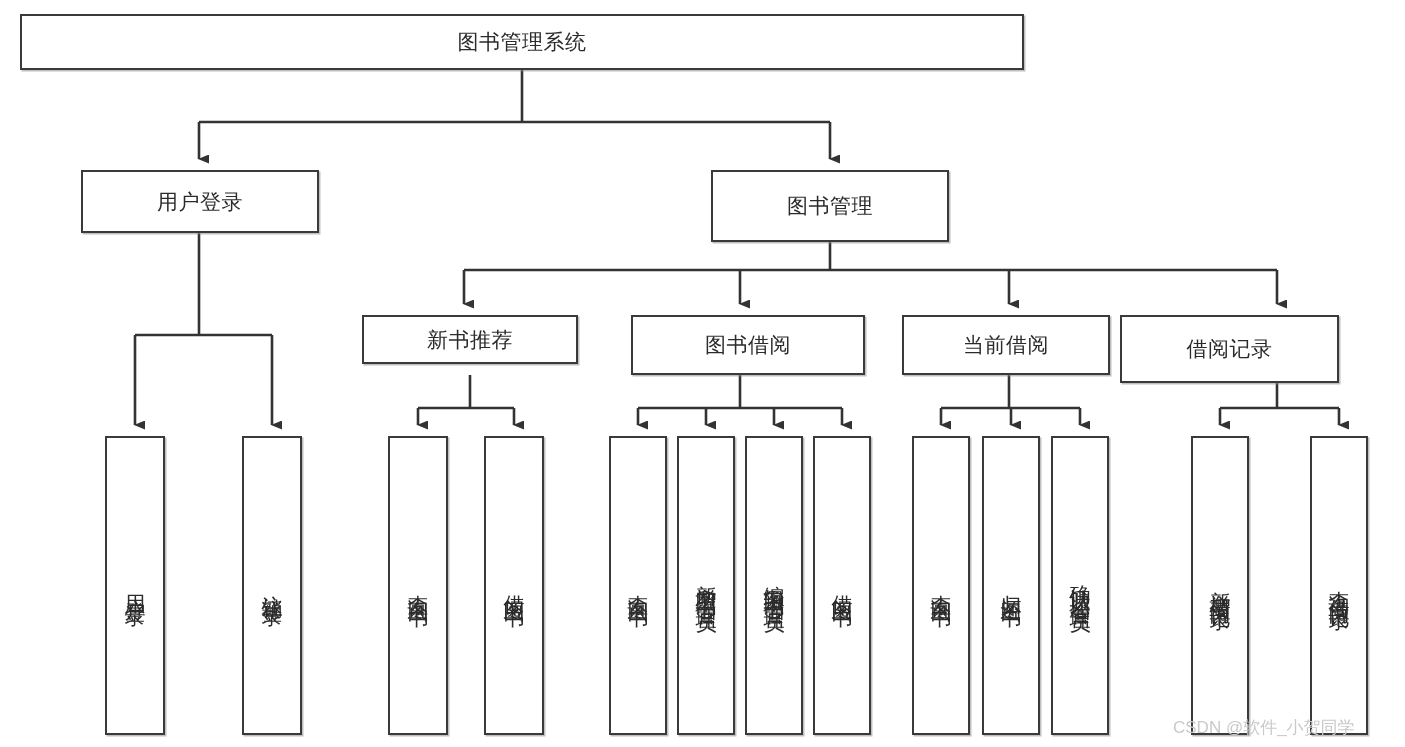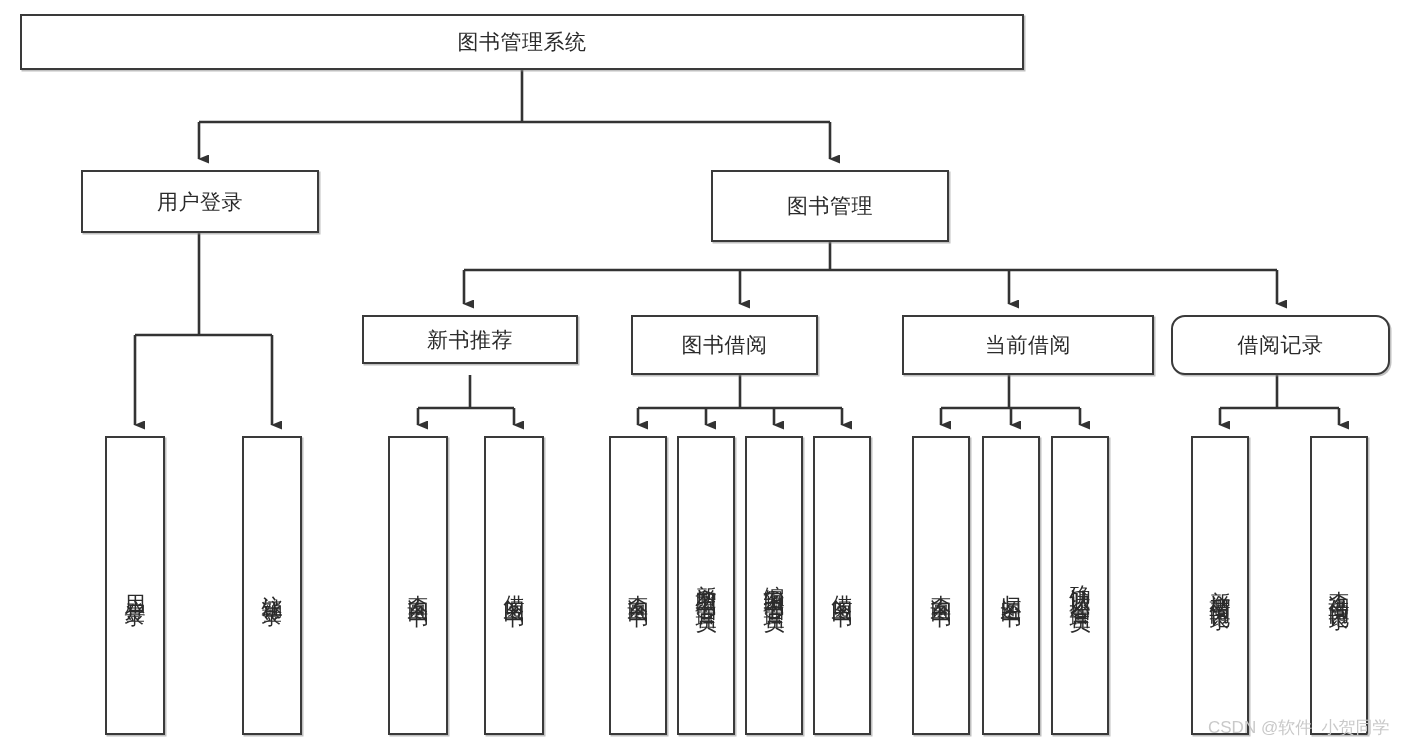--- a/index.html
+++ b/index.html
@@ -118,27 +118,27 @@
       </div>
       <div class="node horizontal" style="left: 81px; top: 170px; width: 238px; height: 63px;">
         <span class="node-label">用户登录</span>
       </div>
       <div class="node horizontal" style="left: 711px; top: 170px; width: 238px; height: 72px;">
         <span class="node-label">图书管理</span>
       </div>
       <div class="node horizontal" style="left: 362px; top: 315px; width: 216px; height: 49px;">
         <span class="node-label">新书推荐</span>
       </div>
-      <div class="node horizontal" style="left: 631px; top: 315px; width: 187px; height: 60px;">
+      <div class="node horizontal" style="left: 631px; top: 315px; width: 234px; height: 60px;">
         <span class="node-label">图书借阅</span>
       </div>
-      <div class="node horizontal" style="left: 902px; top: 315px; width: 252px; height: 60px;">
+      <div class="node horizontal" style="left: 902px; top: 315px; width: 208px; height: 60px;">
         <span class="node-label">当前借阅</span>
       </div>
-      <div class="node horizontal" style="left: 1171px; top: 315px; width: 219px; height: 60px; border-radius: 14px;">
+      <div class="node horizontal" style="left: 1120px; top: 315px; width: 219px; height: 68px;">
         <span class="node-label">借阅记录</span>
       </div>
       <div class="node vertical" style="left: 105px; top: 436px; width: 60px; height: 299px;">
         <span class="node-label">用户登录</span>
       </div>
       <div class="node vertical" style="left: 242px; top: 436px; width: 60px; height: 299px;">
         <span class="node-label">注销登录</span>
       </div>
       <div class="node vertical" style="left: 388px; top: 436px; width: 60px; height: 299px;">
         <span class="node-label">查询图书</span>
@@ -168,15 +168,15 @@
         <span class="node-label">确认归还（管理员）</span>
       </div>
       <div class="node vertical" style="left: 1191px; top: 436px; width: 58px; height: 299px;">
         <span class="node-label">新增借阅记录</span>
       </div>
       <div class="node vertical" style="left: 1310px; top: 436px; width: 58px; height: 299px;">
         <span class="node-label">查询借阅记录</span>
       </div>
     </div>
 
-  <div class="watermark" style="left: 1208px; top: 716px;">CSDN @软件_小贺同学</div>
+  <div class="watermark" style="left: 1173px; top: 716px;">CSDN @软件_小贺同学</div>
 
 </div>
 
 </body></html>

